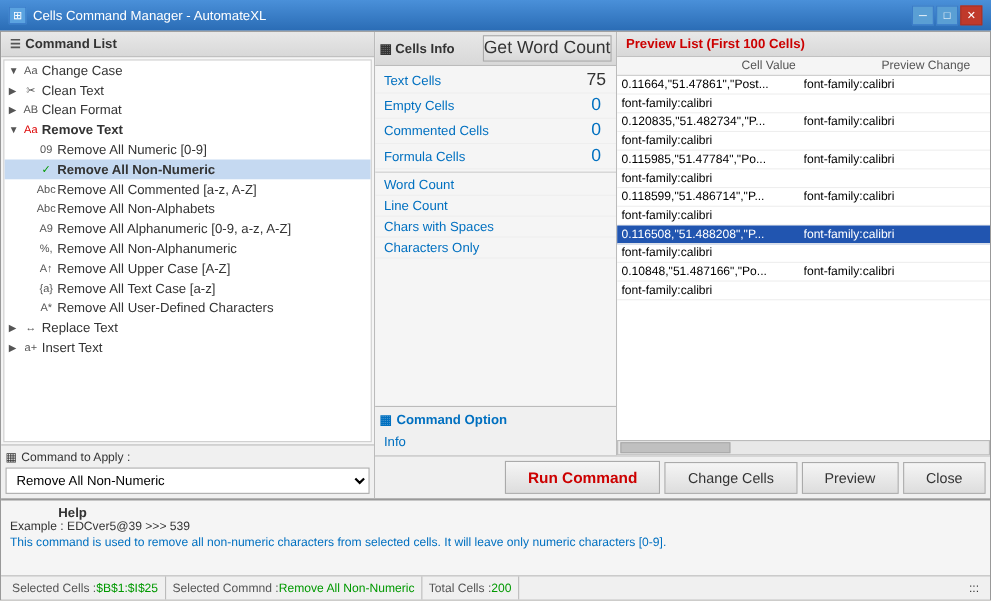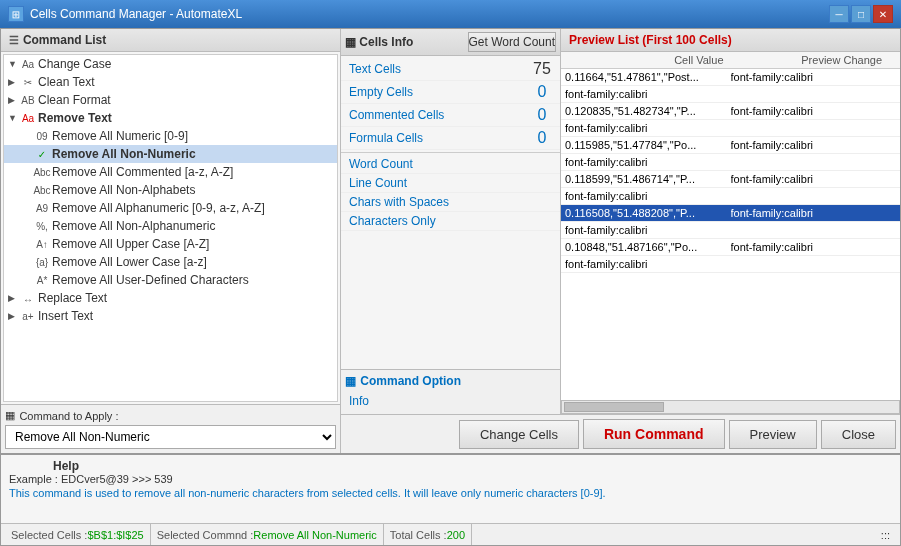--- a/index.html
+++ b/index.html
@@ -259,21 +259,21 @@
       gap: 3px;
       font-weight: bold;
       font-size: 12px;
       color: #333;
     }
 
     .word-count-btn {
       background: linear-gradient(to bottom, #f0f0f0, #d8d8d8);
       border: 1px solid #aaa;
       padding: 2px 0;
-      font-size: 12px;
+      font-size: 16px;
       cursor: pointer;
       color: #333;
       margin-left: auto;
     }
 
     .cells-info-table {
       flex: 1;
       overflow-y: auto;
       padding: 2px 0;
     }
@@ -513,21 +513,21 @@
             <span class="tree-label">Remove All Non-Alphanumeric</span>
           </div>
           <div class="tree-item tree-indent-1">
             <span class="expand-icon"> </span>
             <span class="tree-icon" style="color: rgb(85, 85, 85); font-size: 10px;">A↑</span>
             <span class="tree-label">Remove All Upper Case [A-Z]</span>
           </div>
           <div class="tree-item tree-indent-1">
             <span class="expand-icon"> </span>
             <span class="tree-icon" style="color: rgb(85, 85, 85); font-size: 10px;">{a}</span>
-            <span class="tree-label">Remove All Lower Case [a-z]</span>
+            <span class="tree-label">Remove All Text Case [a-z]</span>
           </div>
           <div class="tree-item tree-indent-1">
             <span class="expand-icon"> </span>
             <span class="tree-icon" style="color: rgb(85, 85, 85); font-size: 10px;">A*</span>
             <span class="tree-label">Remove All User-Defined Characters</span>
           </div>
           <div class="tree-item tree-indent-0">
             <span class="expand-icon">▶</span>
             <span class="tree-icon" style="color: rgb(85, 85, 85); font-size: 10px;">↔</span>
             <span class="tree-label">Replace Text</span>
@@ -672,22 +672,22 @@
             </div>
           <div class="scrollbar-h">
             <div class="scrollbar-h-thumb"></div>
           </div>
 
         </div>
 
       </div>
 
       <div class="bottom-buttons">
+        <button class="action-btn run-command">Run Command</button>
         <button class="action-btn">Change Cells</button>
-        <button class="action-btn run-command">Run Command</button>
         <button class="action-btn">Preview</button>
         <button class="action-btn">Close</button>
       </div>
 
     </div>
   </div>
 
   <div class="help-section">
     <div class="help-title">Help</div>
     <div class="help-example">Example : EDCver5@39 &gt;&gt;&gt; 539</div>

